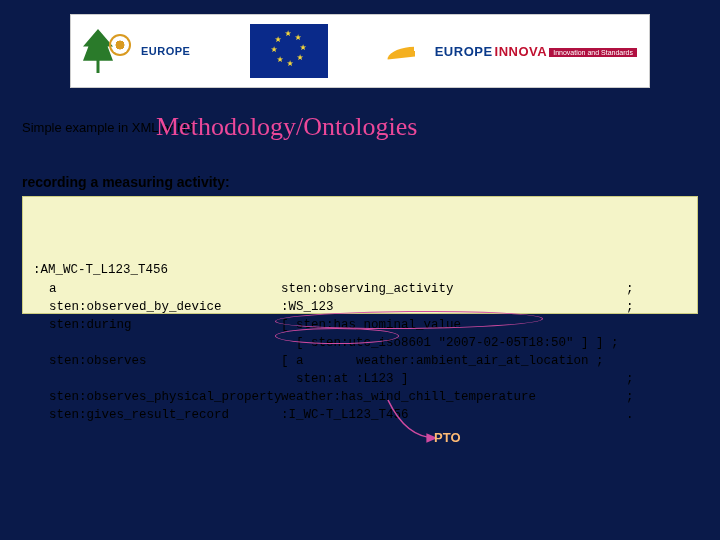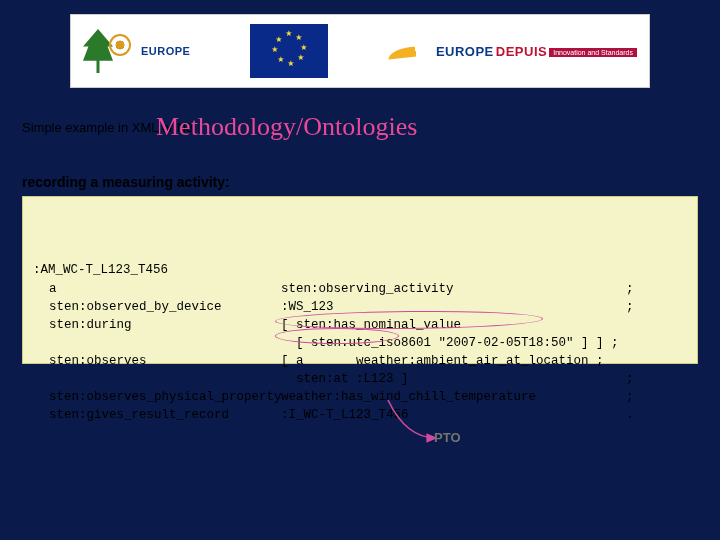--- a/index.html
+++ b/index.html
@@ -85,21 +85,21 @@
     background: #f4f4c8;
     border: 1px solid #cccc80;
     margin: 0 22px;
     padding: 10px 10px 0 10px;
     font-family: "Courier New", monospace;
     font-size: 12.5px;
     line-height: 1.45;
     color: #000;
     white-space: pre;
     position: relative;
-    height: 168px;
+    height: 118px;
   }
   .code-line { display: flex; }
   .code-left { width: 248px; flex-shrink: 0; padding-left: 16px; }
   .code-left.first { padding-left: 0; }
   .code-right { flex: 1; }
   .oval-marker {
     position: absolute;
     border: 1.5px solid #d04aa0;
     border-radius: 50%;
     background: transparent;
@@ -108,21 +108,21 @@
   .oval2 { left: 252px; top: 131px; width: 124px; height: 16px; }
   .pto-arrow {
     position: absolute;
     left: 386px; top: 398px;
     width: 140px; height: 46px;
     pointer-events: none;
   }
   .pto-arrow svg { overflow: visible; }
   .pto-label {
     position: absolute; left: 434px; top: 430px;
-    color: #737373; font-weight: bold; font-size: 13px;
+    color: #fdba74; font-weight: bold; font-size: 13px;
   }
 </style>
 </head>
 <body>
 
 <div class="header-band">
   <div class="logo-box">
     <div class="depuis-logo">
       <div class="depuis-tree"></div>
       <div class="gear-icon"></div>
@@ -138,21 +138,21 @@
       <span style="left:18px;top:28px">★</span>
       <span style="left:8px;top:24px">★</span>
       <span style="left:2px;top:14px">★</span>
       <span style="left:6px;top:4px">★</span>
     </div>
   </div>
   <div class="innova-logo">
     <div class="innova-swoosh"></div>
     <div class="innova-row">
       <span class="innova-europe">EUROPE</span>
-      <span class="innova-innova">DEPUIS</span>
+      <span class="innova-innova">INNOVA</span>
     </div>
     <div class="innova-tag">Innovation and Standards</div>
   </div>
 </div>
 
 <div class="title-row">
   <div class="small-label">Simple example in XML or N3</div>
   <div class="big-title">Methodology/Ontologies</div>
 </div>
 

